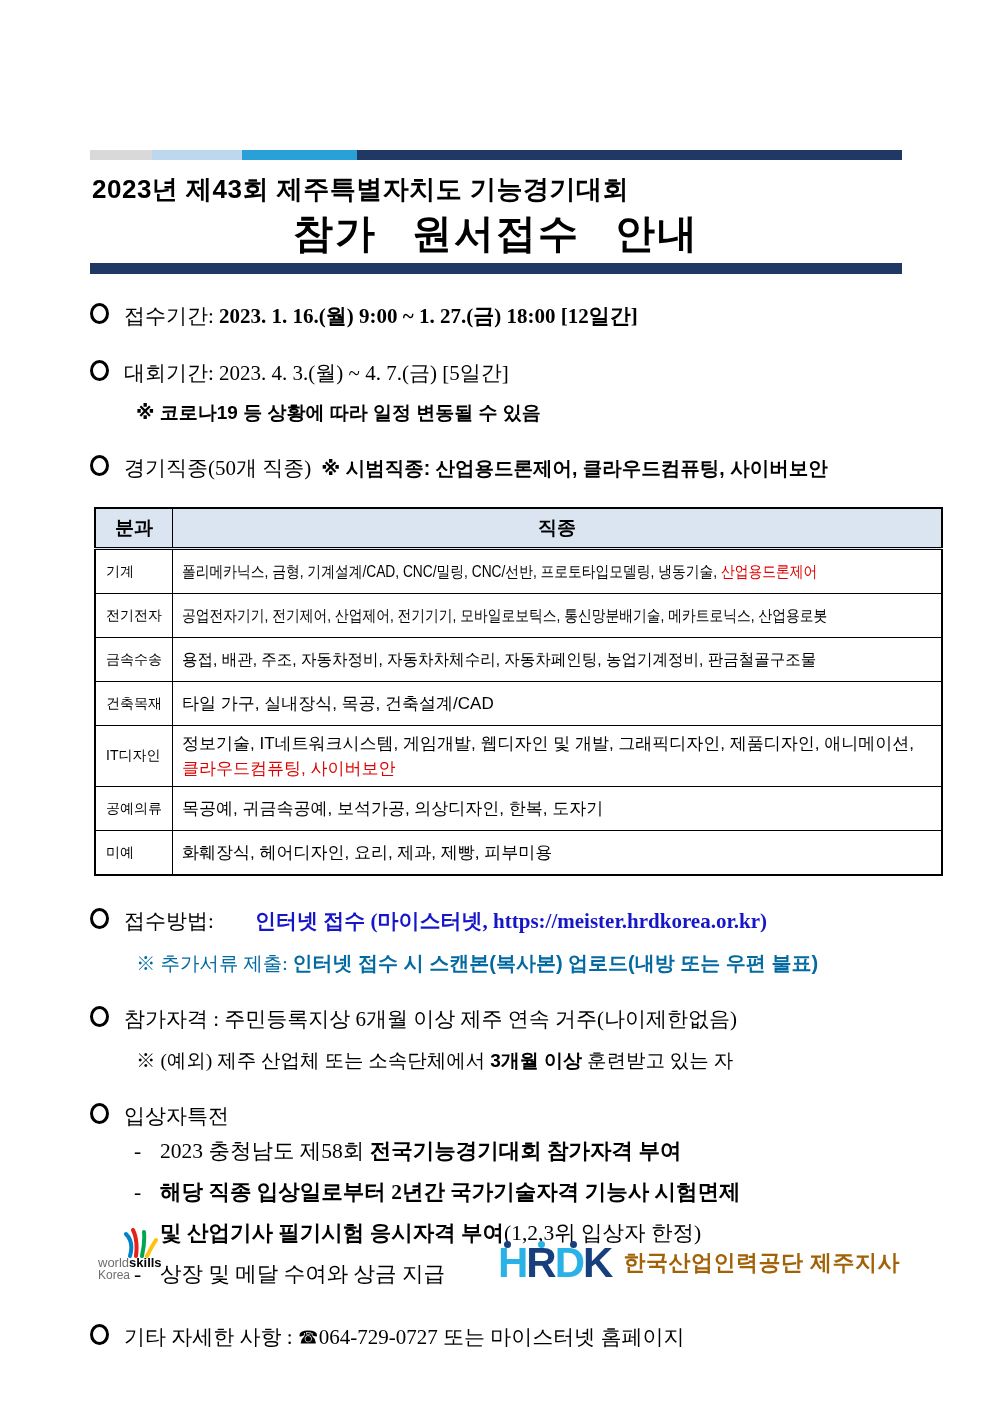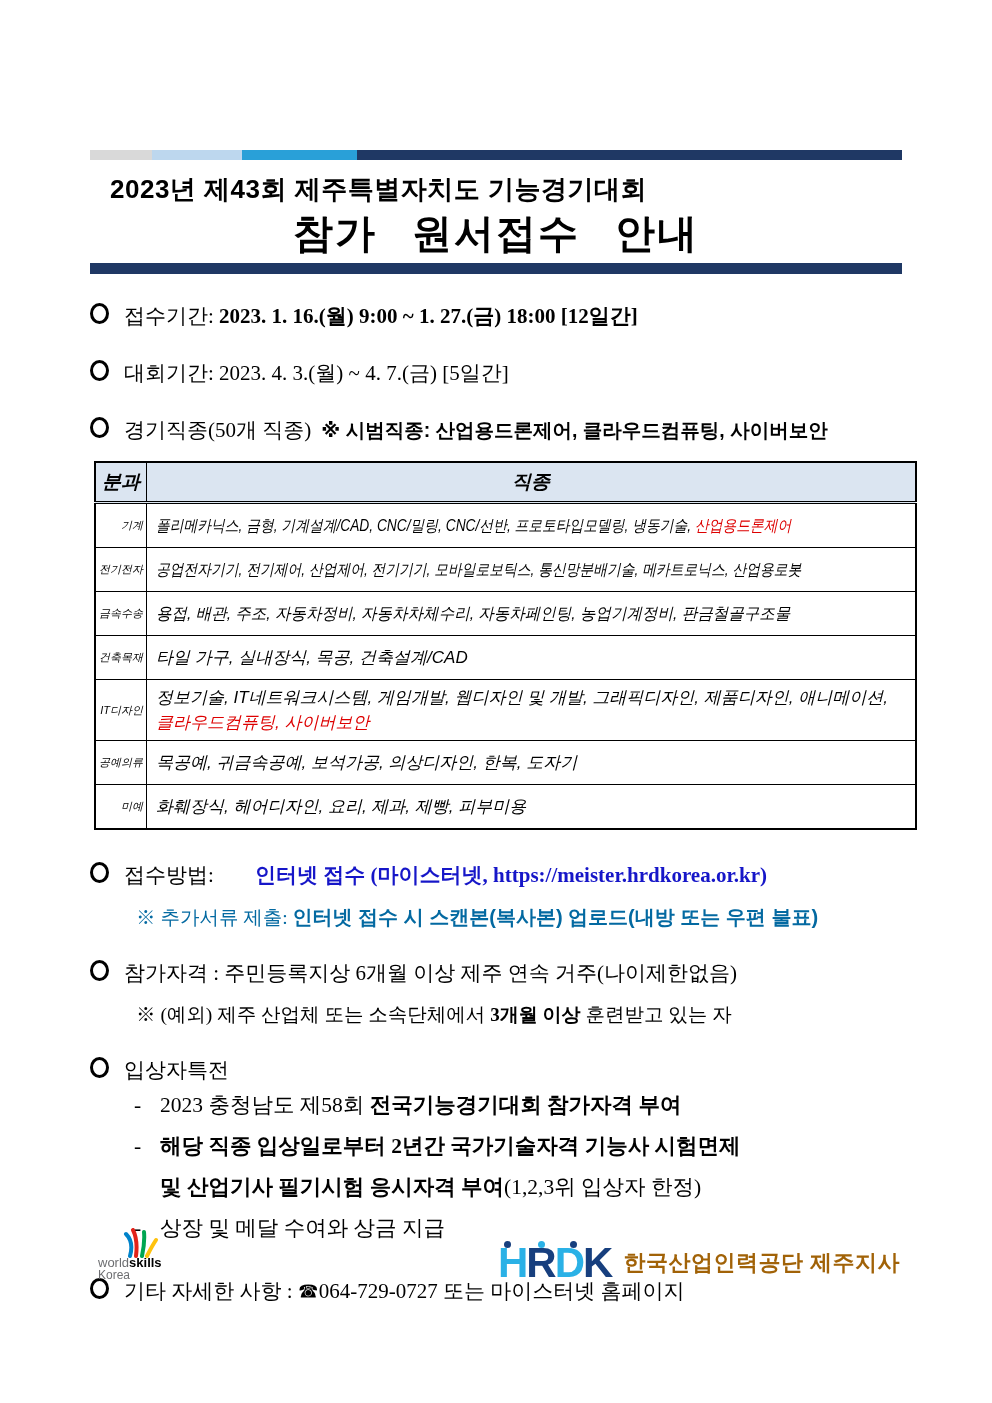--- a/index.html
+++ b/index.html
@@ -9,21 +9,21 @@
   }
   .content { position:absolute; left:90px; top:150px; width:812px; }
 
   
   .topbar { display:flex; height:10px; width:100%; }
   .seg1 { width:62px;  background:#d9d9d9; }
   .seg2 { width:90px;  background:#bdd7ee; }
   .seg3 { width:115px; background:#29a0d8; }
   .seg4 { flex:1;      background:#1f3864; }
   .title1 {
-    margin:12px 0 0 20px; font-family:"Liberation Sans","DejaVu Sans",sans-serif;
+    margin:12px 0 0 2px; font-family:"Liberation Sans","DejaVu Sans",sans-serif;
     font-weight:700; font-size:26px; letter-spacing:0.5px;
   }
   .title2 {
     margin:4px 0 0; text-align:center; font-family:"Liberation Sans","DejaVu Sans",sans-serif;
     font-weight:700; font-size:40px; letter-spacing:2px; word-spacing:22px; line-height:1.1;
   }
   .navybar { height:11px; background:#1f3864; margin-top:8px; }
 
   
   .bullet { margin-top:27px; font-size:21px; line-height:30px; }
@@ -40,35 +40,35 @@
   .inline-gnote {
     font-family:"Liberation Sans","DejaVu Sans",sans-serif; font-weight:700;
     font-size:19.5px; margin-left:10px;
   }
   .rednote { margin:14px 0 0 46px; font-size:19.5px; color:#0369a1; }
   .rednote .rn-bold {
     font-family:"Liberation Sans","DejaVu Sans",sans-serif; font-weight:700; font-size:20px;
   }
   .exnote { margin:13px 0 0 46px; font-size:19.5px; }
   .exnote .ex-bold {
-    font-family:Liberation Serif, serif; font-weight:700; font-size:19px;
+    font-family:Liberation Sans, sans-serif; font-weight:700; font-size:19px;
   }
 
   
   table.jobs-table {
-    border-collapse:collapse; width:806px; margin:16px 0 0 4px;
-    border:2px solid #000; font-family:"Liberation Sans","DejaVu Sans",sans-serif;font-style:italic;
+    border-collapse:collapse; width:806px; margin:24px 0 0 4px;
+    border:2px solid #000; font-family:"Liberation Sans","DejaVu Sans",sans-serif;
   }
   .jobs-table th {
     background:#dbe5f1; font-weight:700; font-size:19px; height:36px;
     border:1px solid #000; border-bottom:3px double #000;
   }
   .jobs-table td { border:1px solid #000; }
   .jobs-table td.cat {
-    width:64px; text-align:right; font-size:11px; padding:5px 3px; white-space:nowrap;
+    width:64px; text-align:left; font-size:14px; padding:5px 10px; white-space:nowrap;
   }
   .jobs-table td.jobs { font-size:17px; padding:5px 9px; line-height:25px; }
   .jobs-table tr.std td { height:33px; }
   .jwrap-cond {
     display:inline-block; transform:scaleX(0.86); transform-origin:0 50%;
     white-space:nowrap; font-size:16px;
   }
   .jwrap-cond95 {
     display:inline-block; transform:scaleX(0.94); transform-origin:0 50%;
     white-space:nowrap; font-size:16.5px;
@@ -124,20 +124,21 @@
     <div class="title2">참가 원서접수 안내</div>
     <div class="navybar"></div>
 
     <div class="bullet">
       <span class="ob"></span><span>접수기간: </span><span class="bval-bold">2023. 1. 16.(월) 9:00 ~ 1. 27.(금) 18:00 [12일간]</span>
     </div>
 
     <div class="bullet">
       <span class="ob"></span><span>대회기간: </span><span>2023. 4. 3.(월) ~ 4. 7.(금) [5일간]</span>
     </div>
+    <div class="gnote">※ 코로나19 등 상황에 따라 일정 변동될 수 있음</div>
 
     <div class="bullet">
       <span class="ob"></span><span>경기직종(50개 직종)</span><span class="inline-gnote">※ 시범직종: 산업용드론제어, 클라우드컴퓨팅, 사이버보안</span>
     </div>
 
     <table class="jobs-table">
       <tbody>
           <tr>
         <th>분과</th>
         <th>직종</th>

